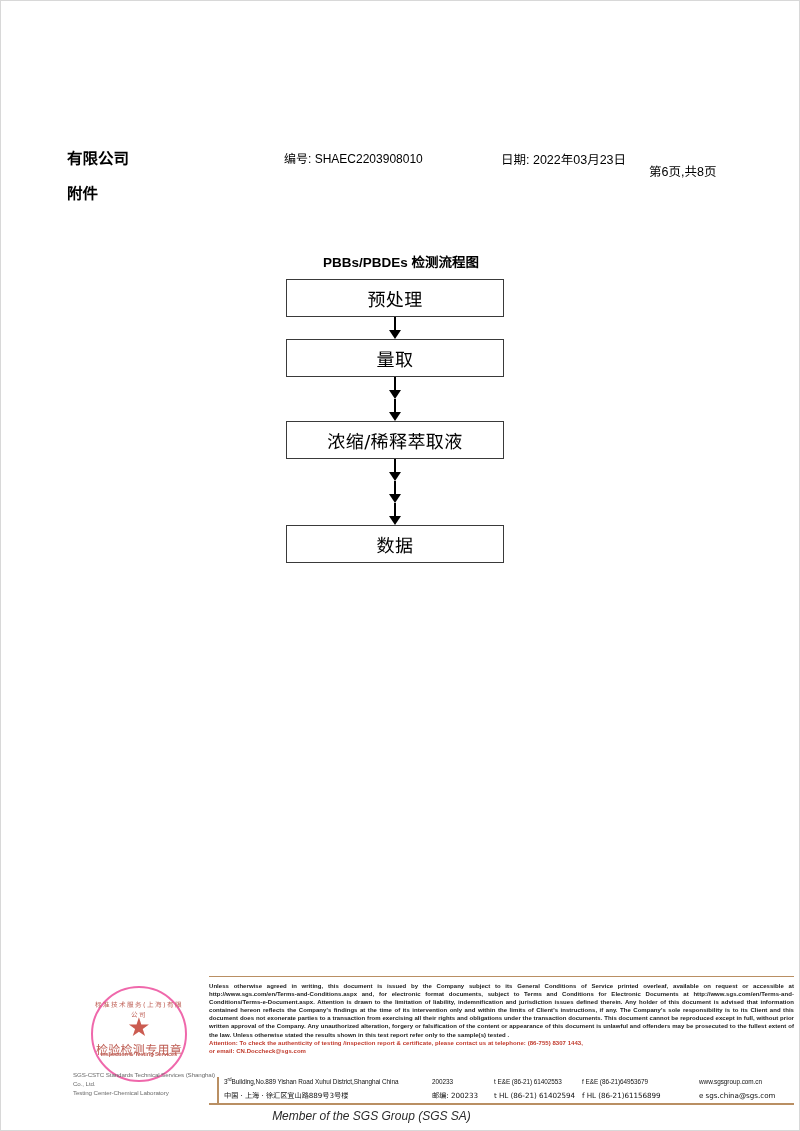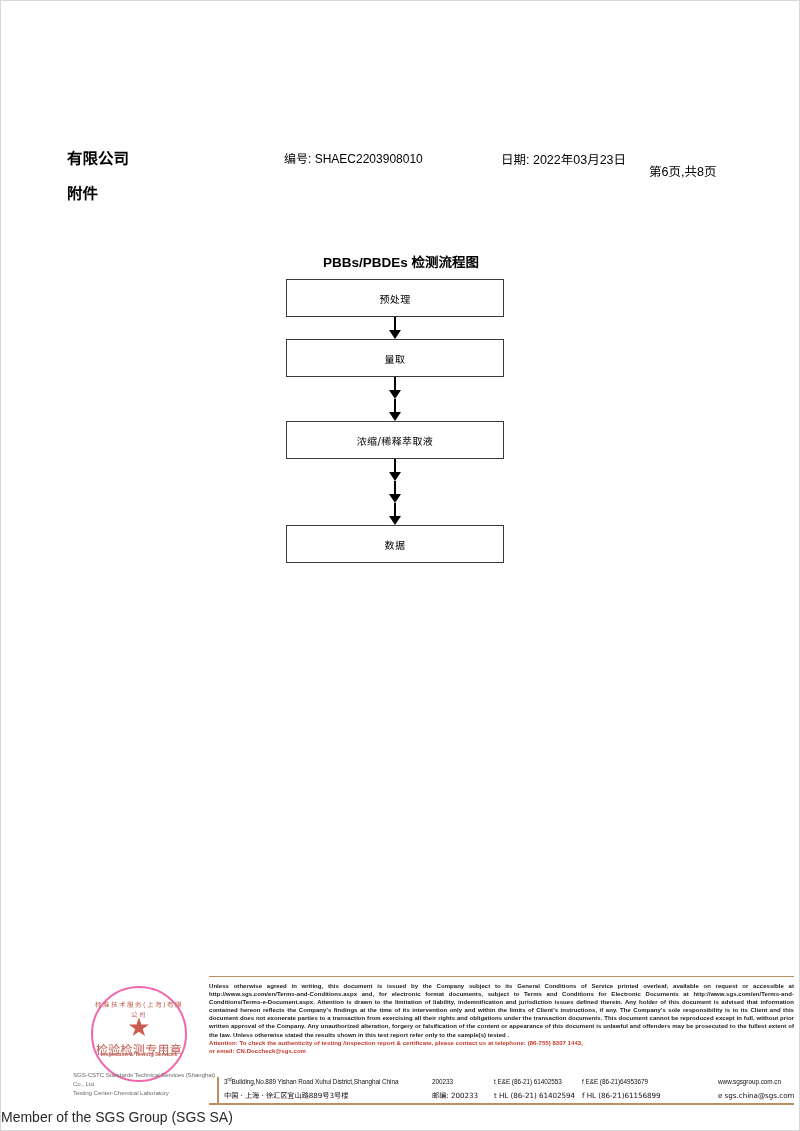--- a/index.html
+++ b/index.html
@@ -133,21 +133,21 @@
     position: relative;
   }
   .flow-box {
     width: 218px;
     height: 38px;
     border: 1px solid #3a3a3a;
     background: #fff;
     display: flex;
     align-items: center;
     justify-content: center;
-    font-size: 10px;
+    font-size: 18px;
     font-family: "DejaVu Sans", "Liberation Sans", sans-serif;
     color: #000;
     letter-spacing: 0.4px;
     white-space: nowrap;
   }
   .flow-arrow {
     position: relative;
     width: 218px;
     height: 22px;
   }
@@ -294,39 +294,40 @@
     color: #111;
     letter-spacing: -0.05px;
   }
   .addr-row.cn {
     font-family: "DejaVu Sans", "Liberation Sans", sans-serif;
     font-size: 7.2px;
   }
   .addr-c1 { width: 208px; white-space: nowrap; }
   .addr-c2 { width: 62px; white-space: nowrap; }
   .addr-c3 { width: 88px; white-space: nowrap; }
-  .addr-c4 { width: 136px; white-space: nowrap; }
+  .addr-c4 { width: 117px; white-space: nowrap; }
   .addr-c5 { white-space: nowrap; }
   .addr-rule {
     position: absolute;
     left: 208px;
     top: 127px;
     width: 585px;
     height: 1.5px;
     background: #b98f63;
   }
   .member {
     position: absolute;
     left: 0;
     top: 133px;
     width: 793px;
-    text-align: left;
+    text-align: center;
     padding-right: 52px;
-    font-size: 14px;
+    font-size: 12px;
     color: #2a2a2a;
+    font-style: italic;
   }
   .sup { font-size: 0.72em; vertical-align: super; }
 </style>
 </head>
 <body>
 
 <div class="page">
 
 
   <div class="doc-head">

